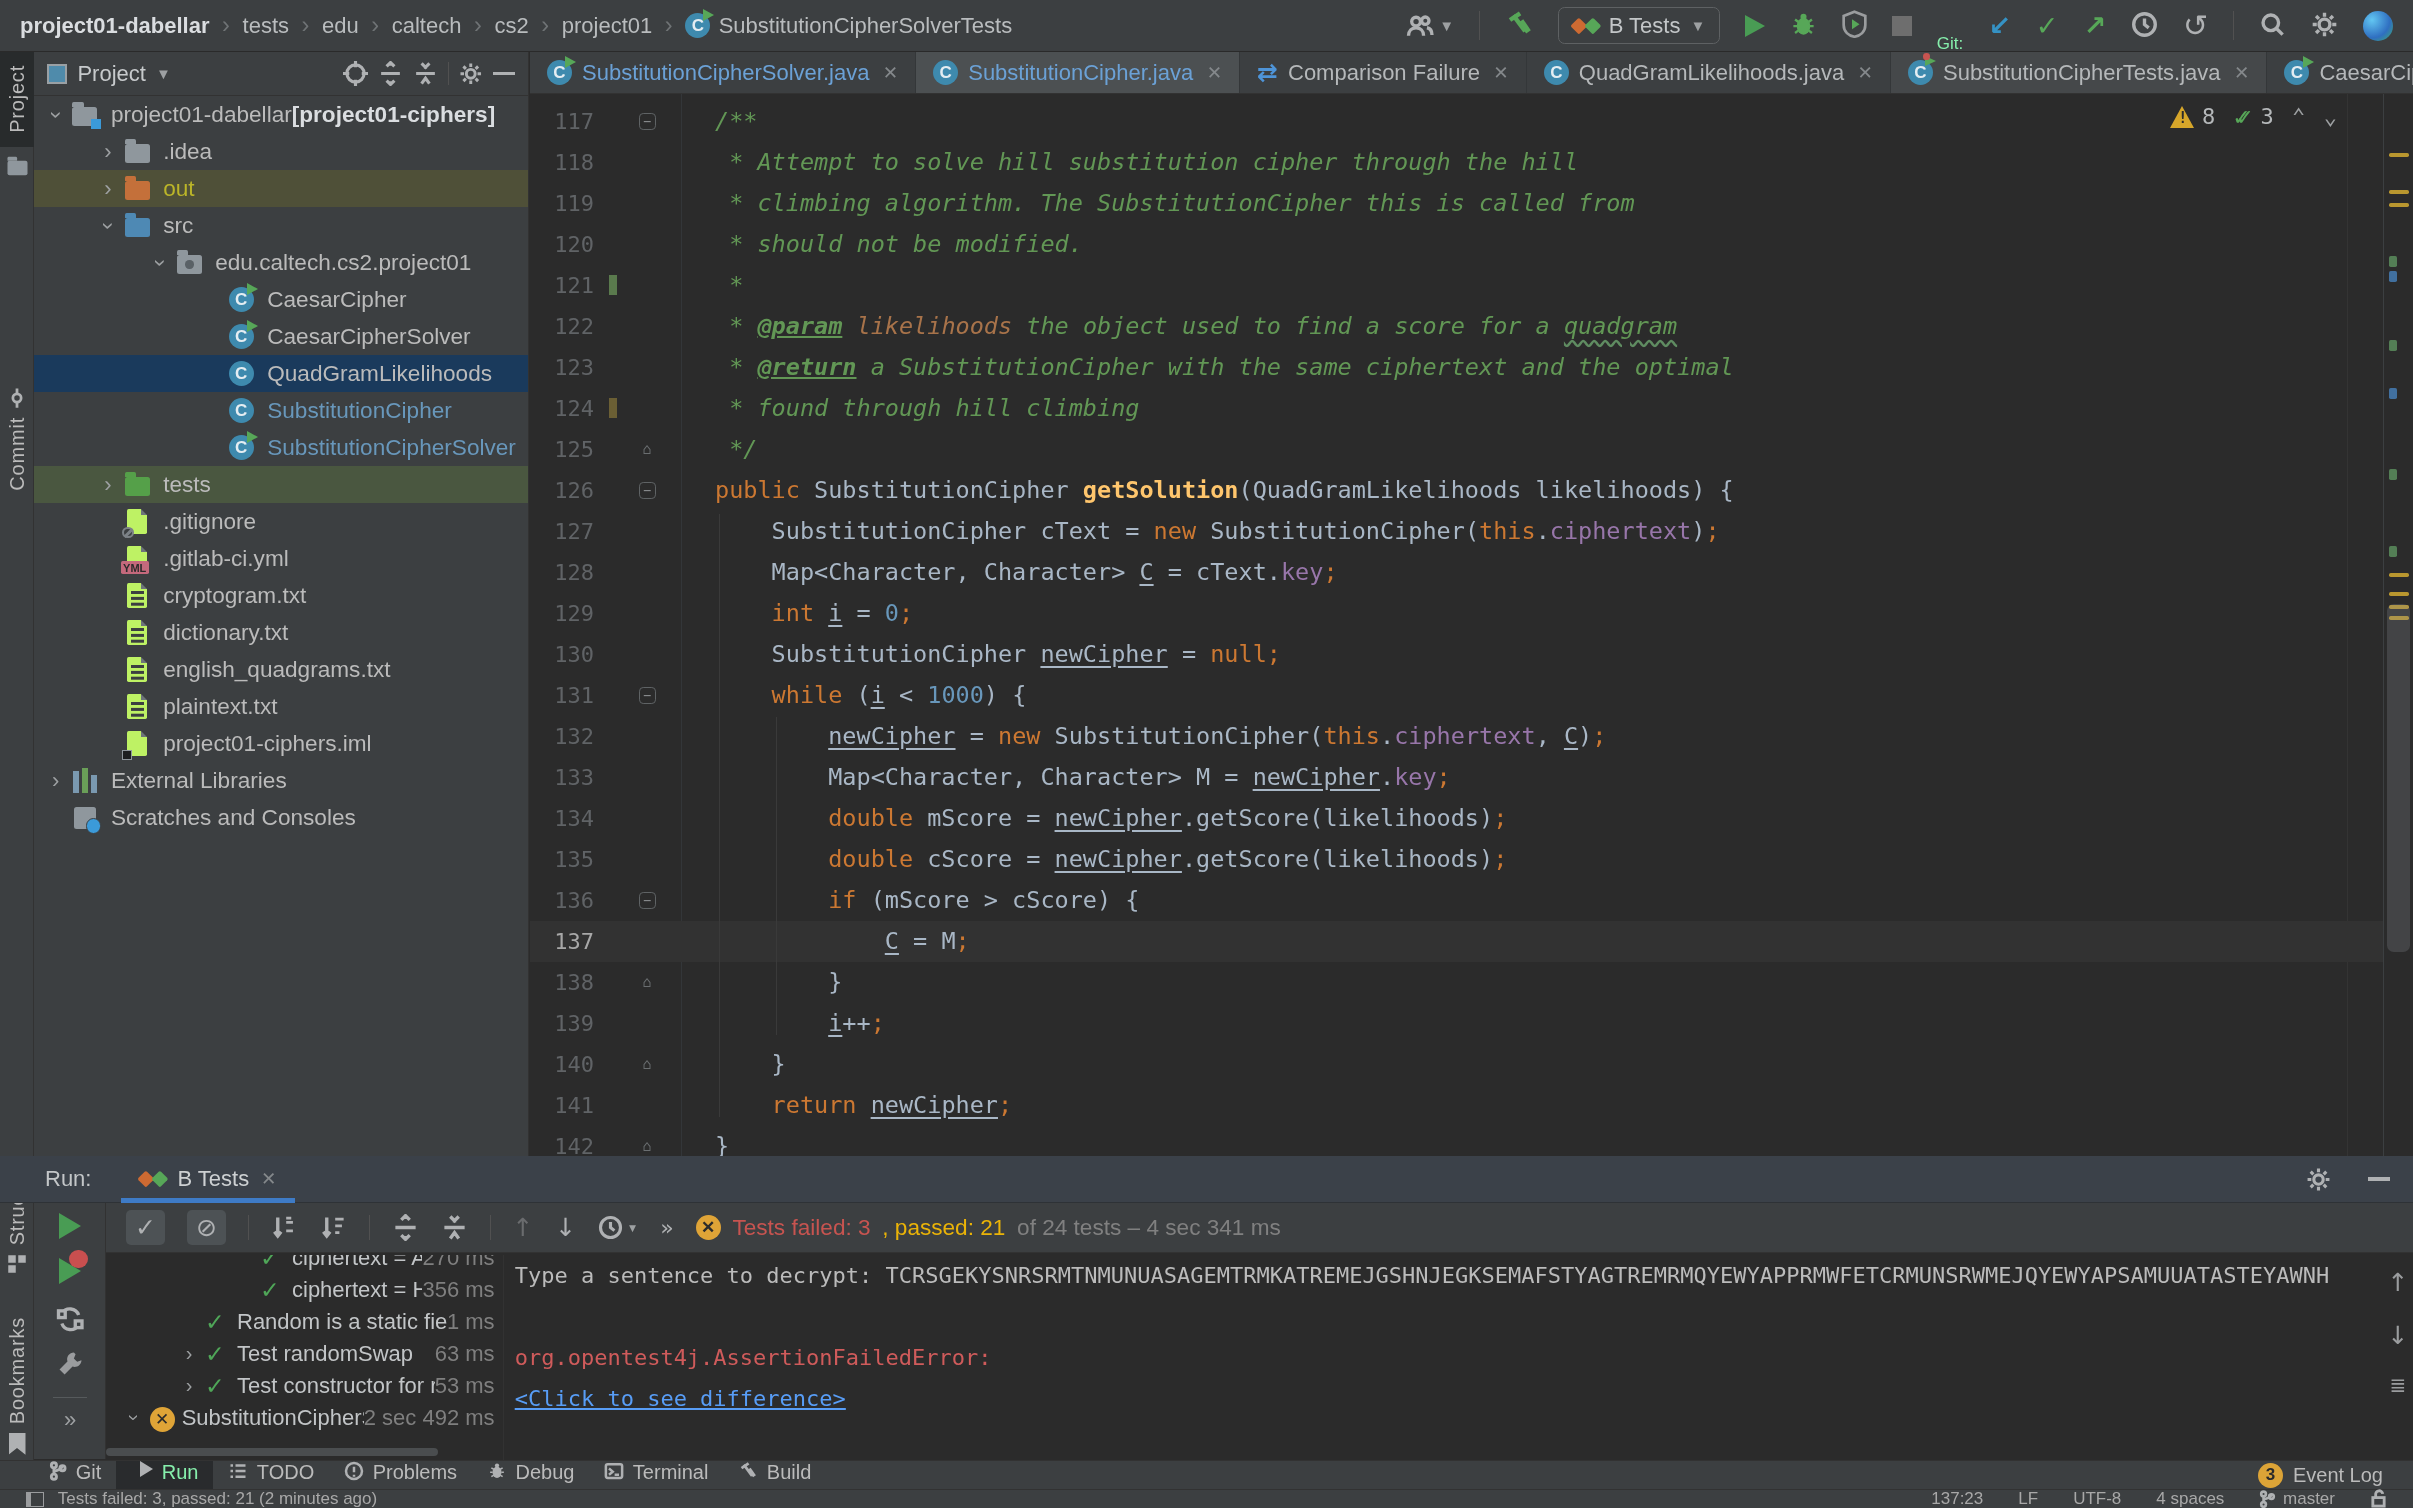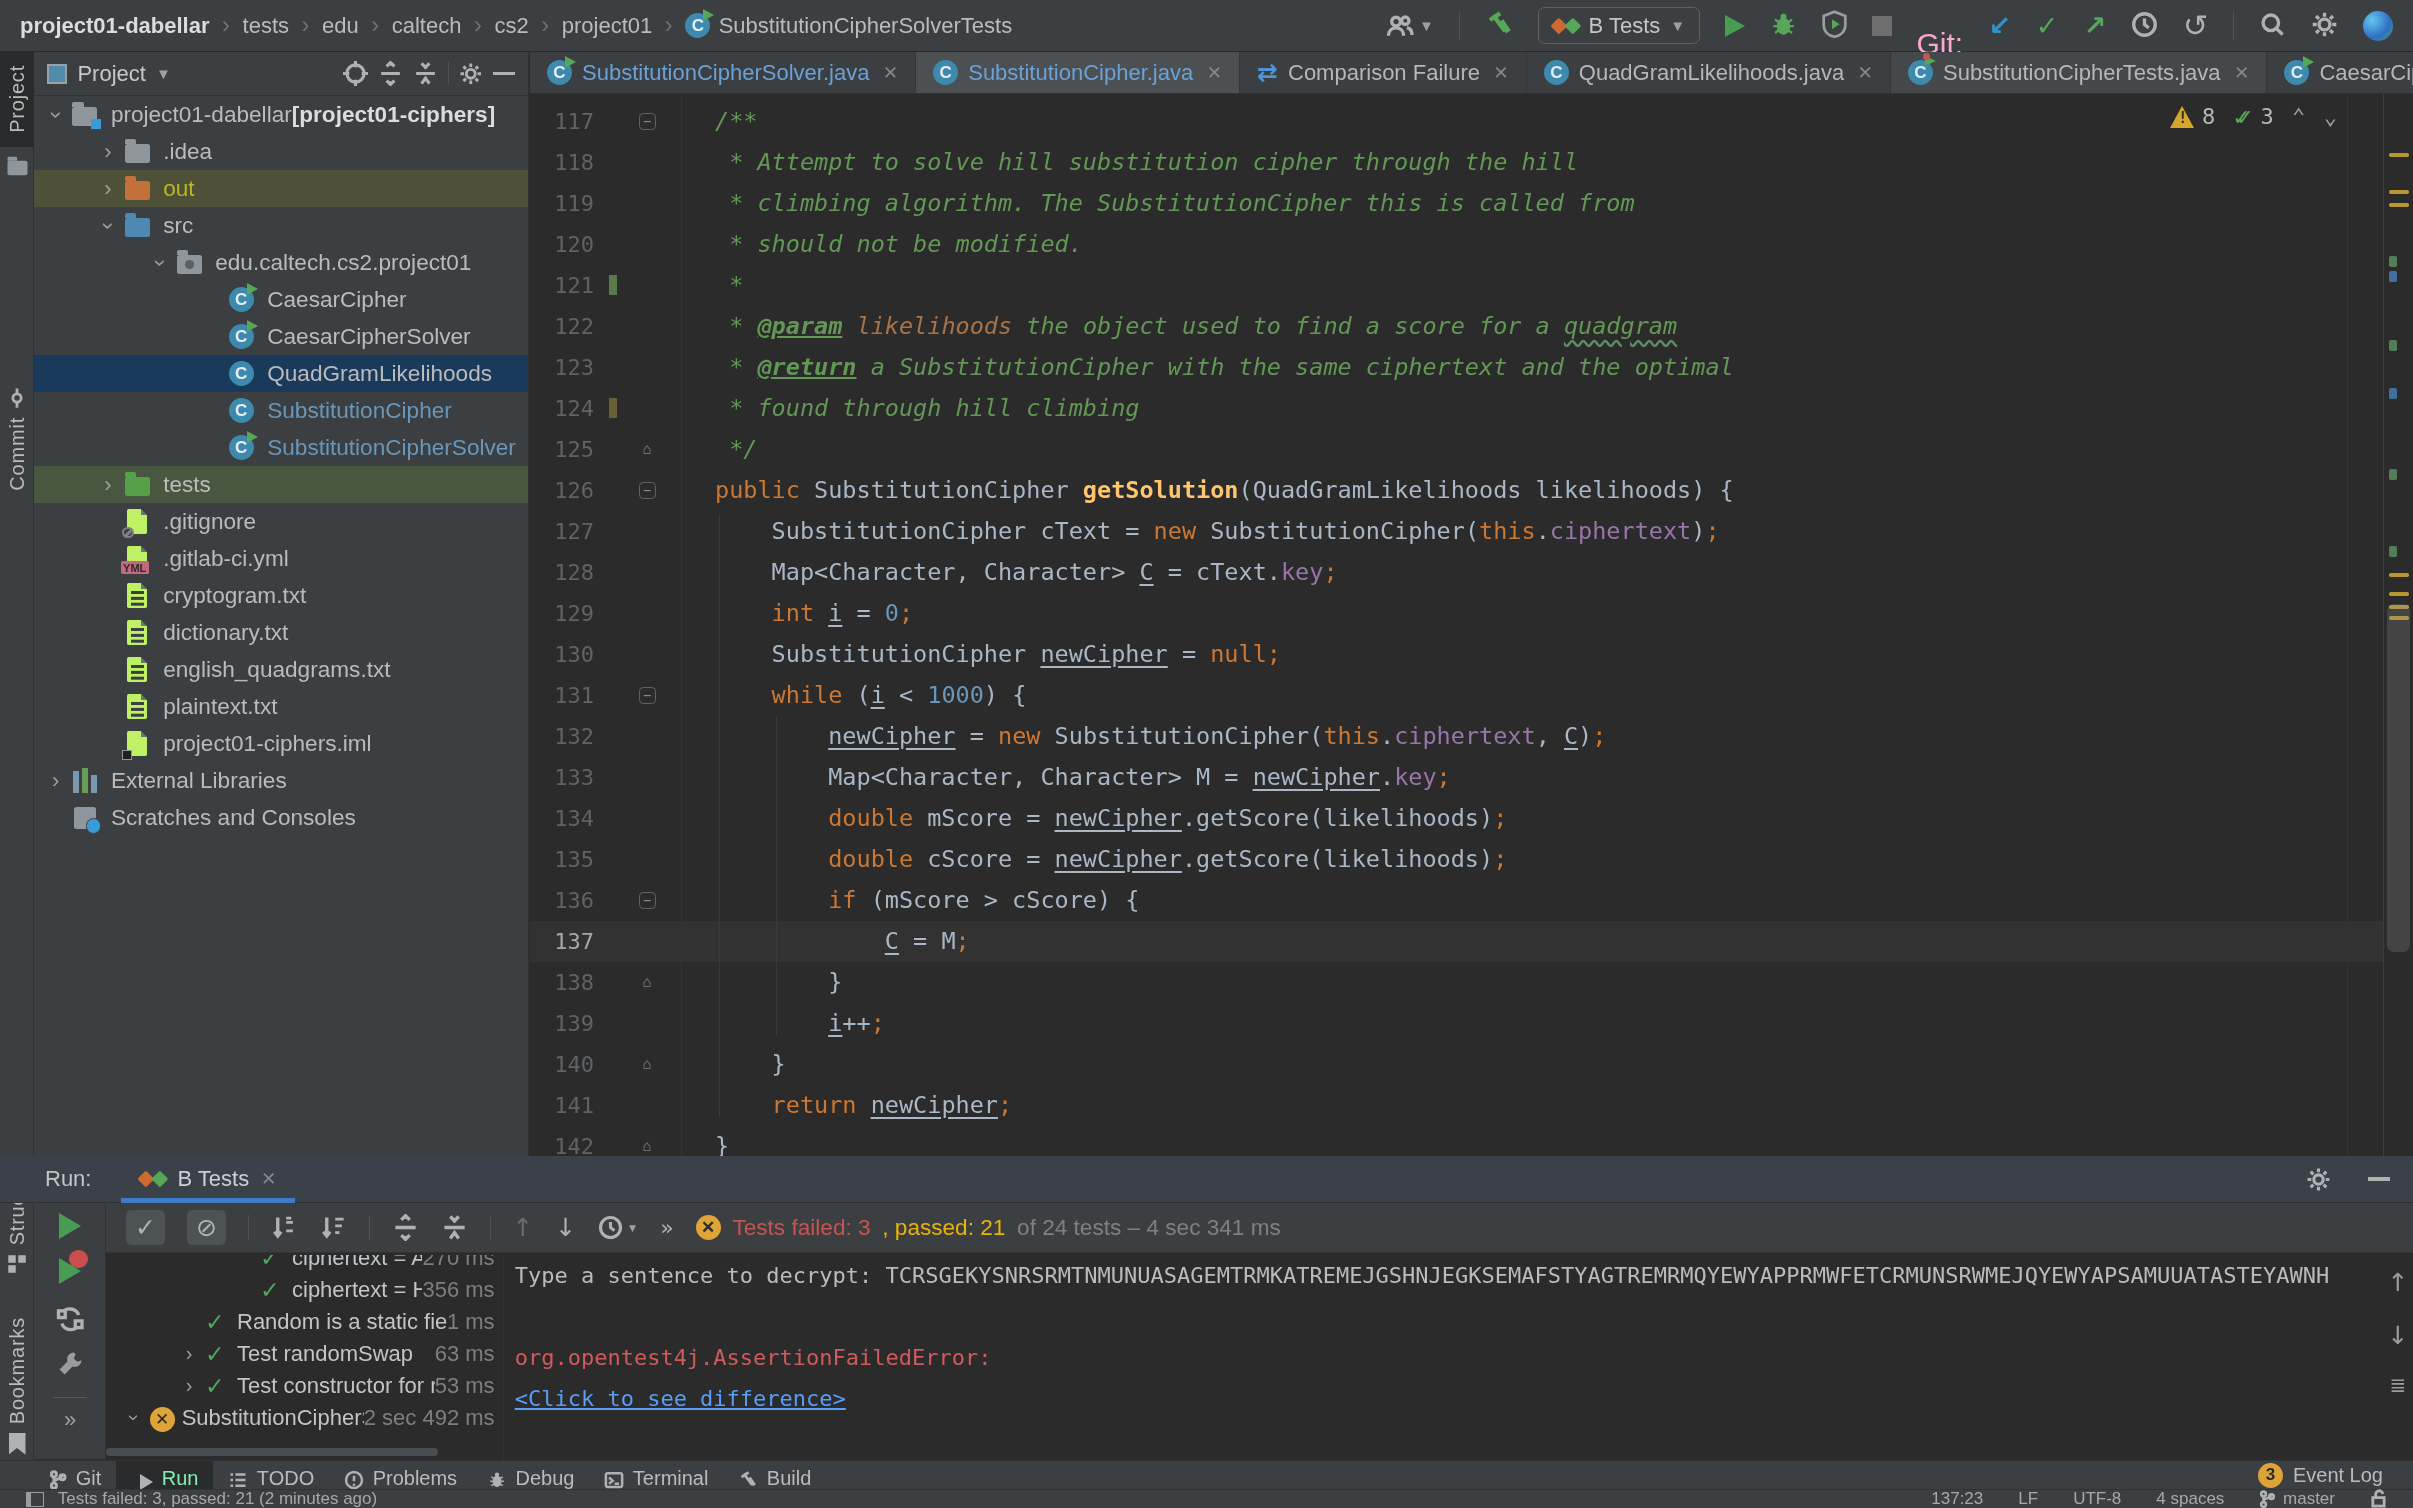--- a/index.html
+++ b/index.html
@@ -11,21 +11,21 @@
   #titlebar { left:0; top:0; width:2413px; height:52px; background:#3c3f41; display:flex; align-items:center; padding:0 20px; border-bottom:0.8px solid #2a2a2a; }
   #bc { display:flex; align-items:center; font-size:22px; color:#b9bcbe; white-space:nowrap; }
   #bc .crumb-first { font-weight:bold; color:#dadde0; }
   #bc .sep { color:#6f7375; margin:0 12.6px; font-size:23.5px; }
   #tb-right { margin-left:auto; display:flex; align-items:center; gap:25px; }
   .vdiv { width:0.8px; height:28.5px; background:#515151; }
   .runbox { border:0.8px solid #5e6163; border-radius:6.7px; padding:4.2px 13.4px; display:flex; align-items:center; gap:10px; font-size:22px; color:#c3c6c8; }
   .dchev { font-size:15px; color:#9da0a2; }
   .playtri { width:0; height:0; border-left:20px solid #499C54; border-top:11.7px solid transparent; border-bottom:11.7px solid transparent; }
   .stopsq { width:20px; height:20px; background:#6e6e6e; }
-  .gitlabel { font-size:30px; color:#f9a8d4;margin-top:36px; }
+  .gitlabel { font-size:17px; color:#86efac;margin-top:36px; }
   .garr { font-size:27px; font-weight:bold; font-family:"DejaVu Sans", sans-serif; }
   .avatar { width:30px; height:30px; border-radius:50%; background:radial-gradient(circle at 30% 30%, #62c6f2, #2f6fc1 60%, #3fae6b); }
   .cicon { width:25px; height:25px; border-radius:50%; background:#3e8aae; color:#e4edf2; font-size:17px; font-weight:bold; display:inline-flex; align-items:center; justify-content:center; position:relative; flex:none; }
   .runtri { position:absolute; right:-4.2px; top:-4.2px; width:0; height:0; border-left:11.7px solid #57a758; border-top:6.7px solid transparent; border-bottom:6.7px solid transparent; }
   .testdots { position:absolute; right:-3.4px; top:-4.2px; width:0; height:0; border-left:11px solid #57a758; border-top:5.9px solid transparent; border-bottom:5.9px solid transparent; }
   .testdots::after { content:""; position:absolute; left:-13.4px; top:-7.5px; width:6.7px; height:6.7px; border-radius:50%; background:#c75450; }
   .rcfg { display:inline-flex; gap:2.5px; }
   .rcfg i { width:11.7px; height:11.7px; transform:rotate(45deg); border-radius:1.7px; }
   .rcfg i:first-child { background:#cd6a32; }
   .rcfg i:last-child { background:#57a758; }
@@ -148,21 +148,21 @@
   #tcdivider { left:503px; top:1255px; width:0.8px; height:205px; background:#323232; }
 
   #console { left:503px; top:1255px; width:1881px; height:205px; overflow:hidden; font-family:"DejaVu Sans Mono", monospace; }
   .cline { height:41px; display:flex; align-items:center; padding-left:11.7px; font-size:22px; color:#bbbbbb; white-space:pre; }
   .cline.err { color:#cf5b5b; }
   .cline.link a { color:#589df6; text-decoration:underline; }
   #constrip { left:2383px; top:1255px; width:30px; height:205px; display:flex; flex-direction:column; align-items:center; gap:23.5px; padding-top:13.4px; color:#9a9c9e; font-size:25px; font-family:"DejaVu Sans", sans-serif; }
 
   
   #bbar { left:0; top:1460px; width:2413px; height:29px; background:#3c3f41; border-top:0.8px solid #323232; display:flex; align-items:center; padding-left:34px; }
-  .bitem { display:flex; align-items:flex-end; gap:8.4px; font-size:20px; color:#bbbbbb; padding:0 15px; height:29px; }
+  .bitem { display:flex; align-items:flex-start; gap:8.4px; font-size:20px; color:#bbbbbb; padding:0 15px; height:29px; }
   .bitem.active { background:#292b2d; color:#86efac;padding-left:24px; }
   #eventlog { margin-left:auto; display:flex; align-items:center; gap:10px; padding-right:30px; font-size:20px; }
   .elbadge { width:25px; height:25px; border-radius:12.6px; background:#dca437; color:#2b2b2b; font-weight:bold; font-size:17px; display:flex; align-items:center; justify-content:center; }
 
   #sbar { left:0; top:1489px; width:2413px; height:19px; background:#3c3f41; border-top:0.8px solid #323232; display:flex; align-items:center; font-size:17px; color:#a8a8a8; padding:0 26px; }
   #sbar-left { display:flex; align-items:center; gap:13.4px; }
   #sbar-right { margin-left:auto; display:flex; align-items:center; gap:35px; }
   .winico { width:18.4px; height:15px; border:1.7px solid #9a9c9e; border-left-width:5px; }
   svg.lic { stroke:#afb1b3; fill:none; stroke-width:2; }
 </style>

